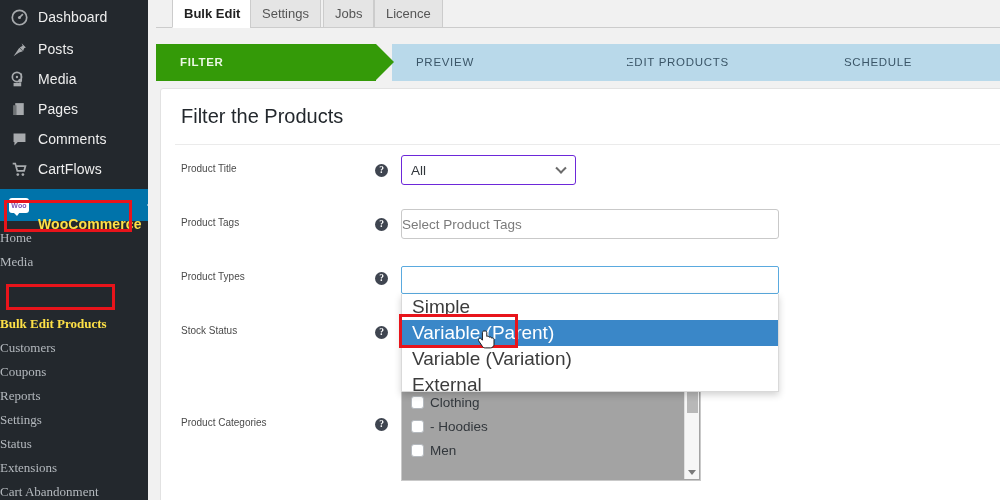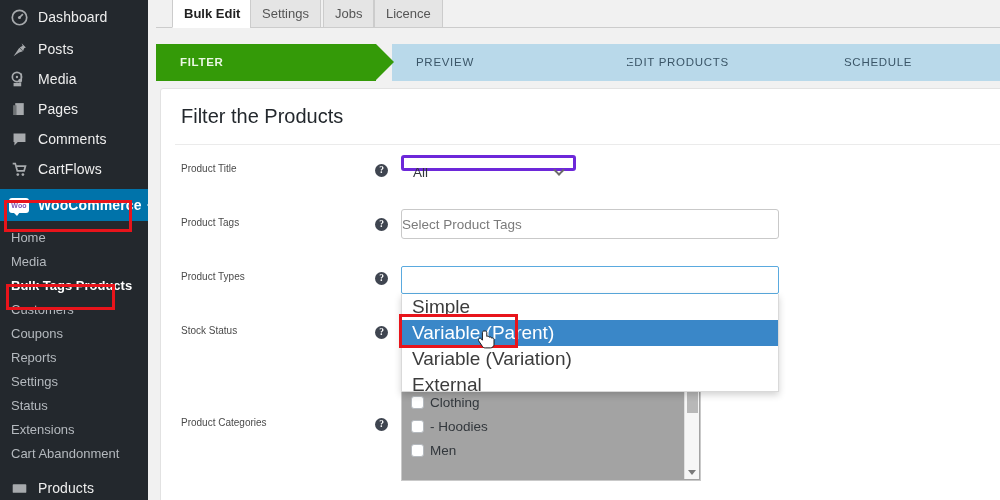--- a/index.html
+++ b/index.html
@@ -19,43 +19,43 @@
   }
   .sb-top-item {
     display: flex; align-items: center; gap: 9px;
     height: 30px; padding: 0 0 0 9px;
     font-size: 14px; color: #eeeeee; letter-spacing: .1px;
   }
   .sb-top-item.first { height: 34px; }
   .sb-icon { width: 20px; height: 20px; flex: 0 0 20px; display:flex; align-items:center; justify-content:center; }
   .sb-icon svg { display:block; }
   .sb-sub-item {
-    height: 24px; line-height: 24px; padding-left: 11px;
-    font-size: 13px; color: #b4b9be;
+    height: 24px; line-height: 24px; 
+    font-size: 13px; color: #b4b9be; font-family: Liberation Serif, serif;
   }
   .sb-current {
     position: relative; background: #0073aa; color: #fff;
   }
   .sb-current .sb-arrow {
     position: absolute; right: -7px; top: 50%; margin-top: -8px;
     width: 0; height: 0;
     border-top: 8px solid transparent; border-bottom: 8px solid transparent;
     border-right: 8px solid #f1f1f1;
   }
   .woo-badge {
     width: 20px; height: 15px; background: #fff; border-radius: 3px;
     display: flex; align-items: center; justify-content: center;
     font-size: 7px; color: #7f54b3; font-weight: bold; position: relative;
   }
   .woo-badge::after {
     content:""; position:absolute; left:4px; bottom:-3px;
     border-left:4px solid transparent; border-right:3px solid transparent;
     border-top:4px solid #fff;
   }
-  .sb-bold { font-weight: bold; color: #ffffff; }
+  .sb-bold { font-weight: bold; color: #fde047; margin-top: 38px; }
   
   .redbox { position: absolute; border: 3px solid #e8141b; pointer-events: none; z-index: 60; }
 
   
   #main { position: absolute; left: 148px; top: 0; right: 0; bottom: 0; background: #f1f1f1; }
 
   
   #tabbar {
     position: absolute; left: 8px; top: 0; right: 0; height: 28px;
     border-bottom: 1px solid #ccc; background: #f1f1f1;
@@ -96,21 +96,21 @@
 
   .frow { position: absolute; left: 20px; right: 10px; }
   .flabel { position: absolute; left: 0; font-size: 10px; color: #4a4a4a; }
   .fhelp {
     position: absolute; width: 13px; height: 13px; border-radius: 50%;
     background: #3f4550; color: #fff; font-size: 9.5px; font-weight: bold;
     line-height: 13px; text-align: center; font-family: "Liberation Serif", serif;
   }
 
   .sel-box {
-    position: absolute; height: 16px; border: 3px solid #6d28d9; border-radius: 3px;
+    position: absolute; height: 30px; border: 1px solid #6d28d9; border-radius: 3px;
     background: #fff; font-size: 13.5px; color: #32373c; line-height: 29px; padding-left: 9px;
   }
   .sel-caret {
     position: absolute; right: 10px; top: 11px; width: 8px; height: 8px;
     border-right: 2px solid #6b6b6b; border-bottom: 2px solid #6b6b6b;
     transform: rotate(45deg) translate(-2px,-2px);
   }
   .txt-box {
     position: absolute; height: 30px; border: 1px solid #c9c9c9; border-radius: 3px;
     background: #fff; font-size: 13.5px; color: #7b7b7b; line-height: 29px; 
@@ -227,21 +227,21 @@
       <span class="woo-badge">
         <span>Woo</span>
       </span>
       <span class="sb-bold">WooCommerce</span>
       <span class="sb-arrow"></span>
     </div>
 
     <div style="margin-top:5px;">
       <div class="sb-sub-item">Home</div>
       <div class="sb-sub-item">Media</div>
-      <div class="sb-sub-item sb-bold">Bulk Tags Products</div>
+      <div class="sb-sub-item sb-bold">Bulk Edit Products</div>
       <div class="sb-sub-item">Customers</div>
       <div class="sb-sub-item">Coupons</div>
       <div class="sb-sub-item">Reports</div>
       <div class="sb-sub-item">Settings</div>
       <div class="sb-sub-item">Status</div>
       <div class="sb-sub-item">Extensions</div>
       <div class="sb-sub-item">Cart Abandonment</div>
     </div>
 
     <div class="sb-top-item" style="margin-top:7px;">

